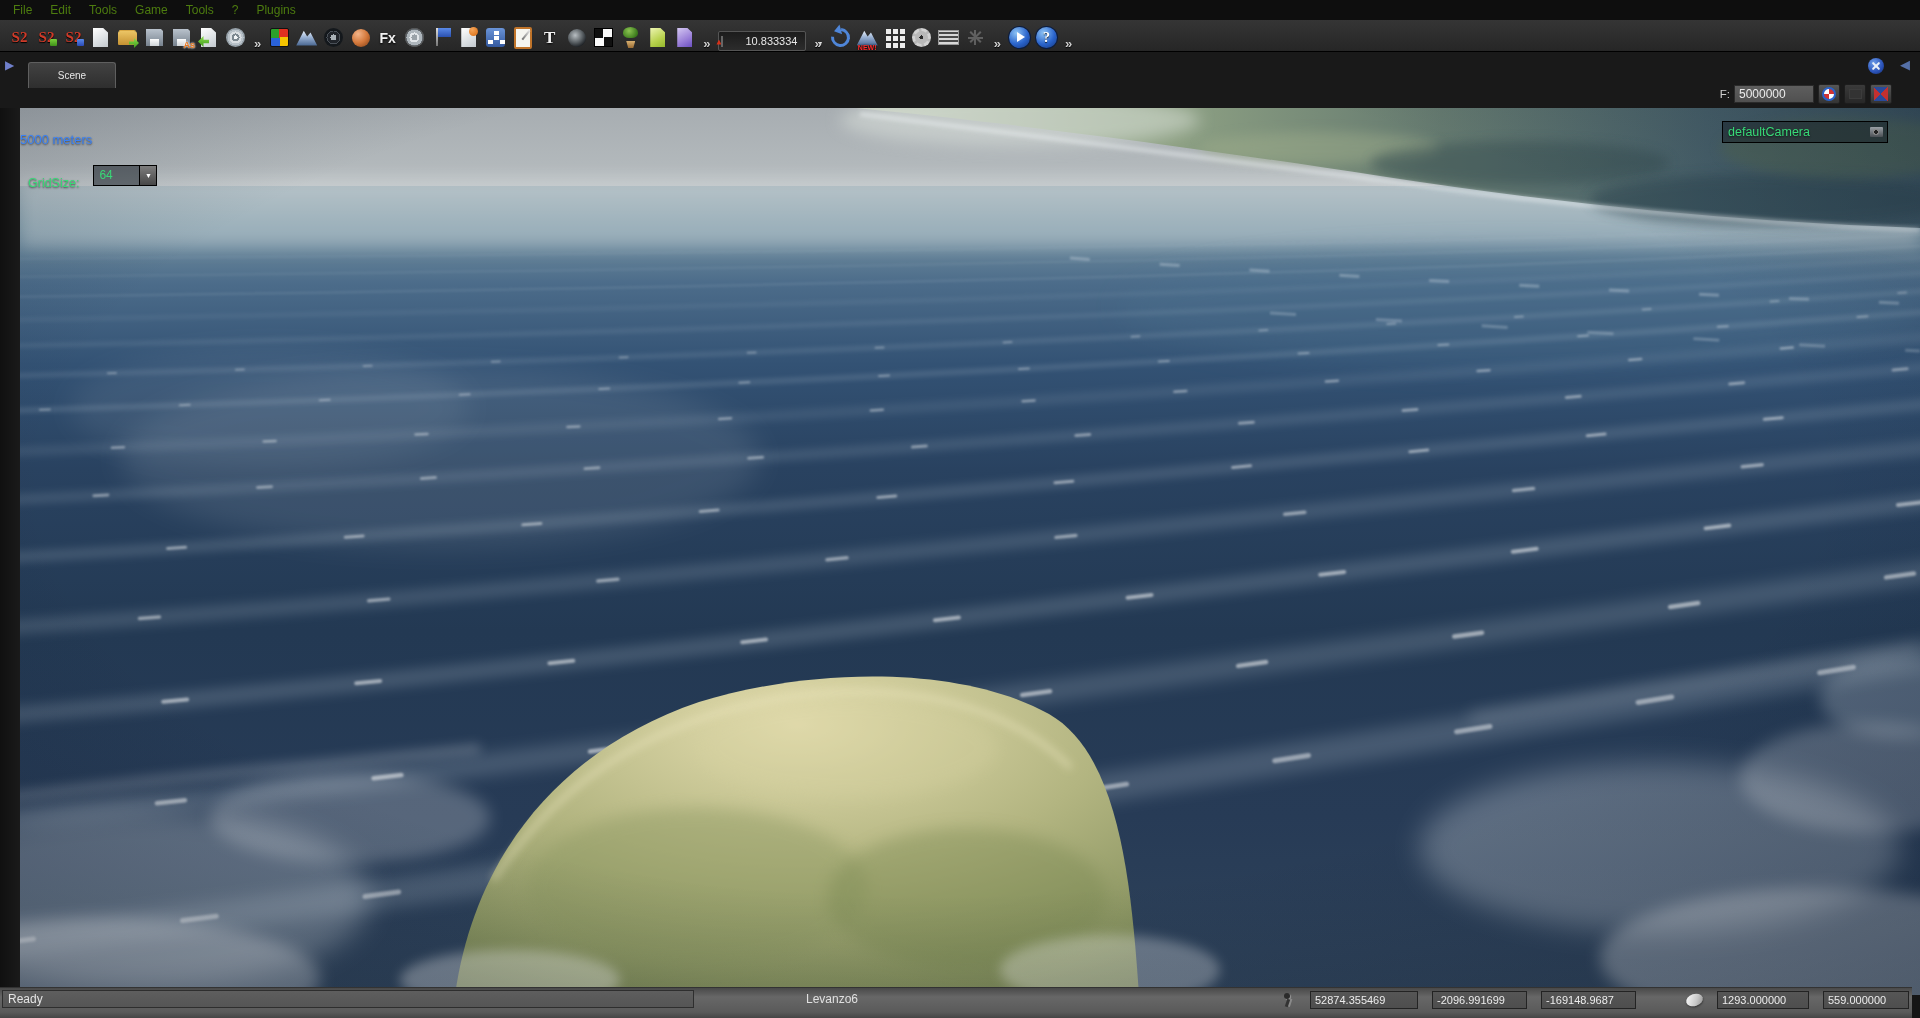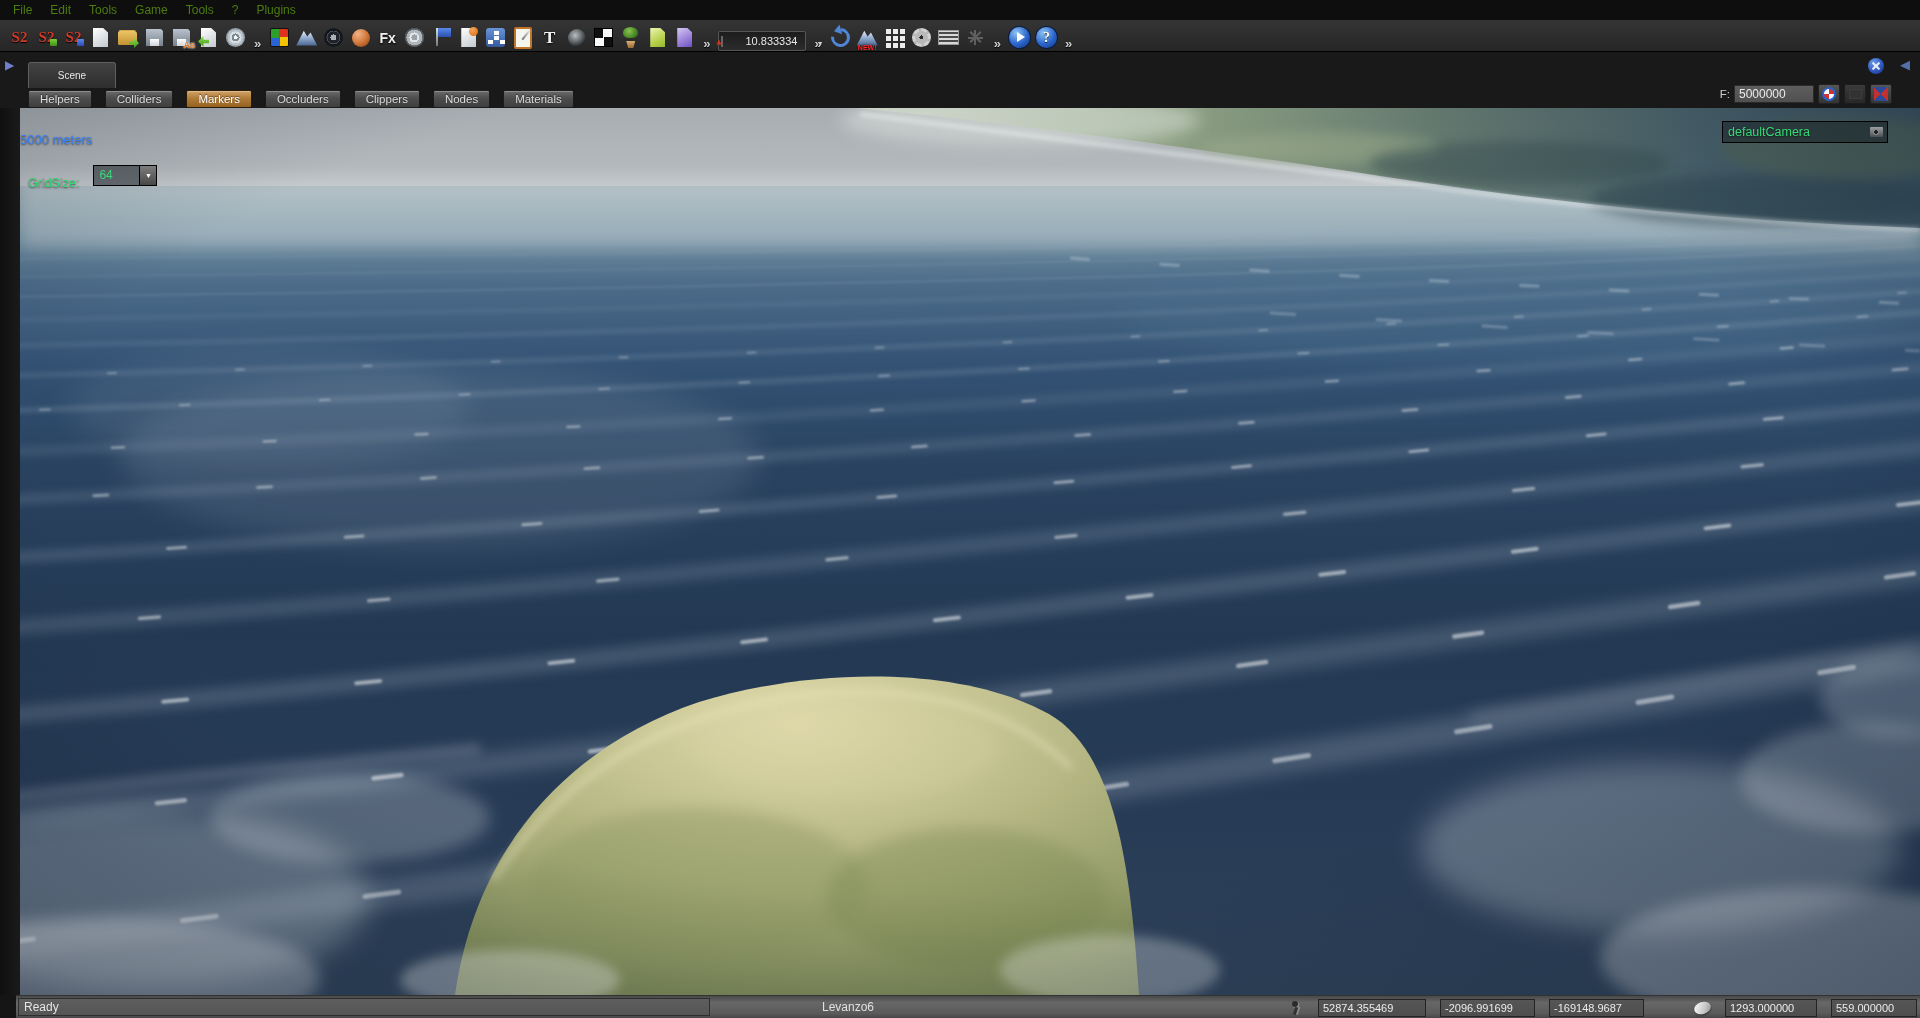--- a/index.html
+++ b/index.html
@@ -213,23 +213,23 @@
   .camera-field { position:absolute; left:1702px; top:13px; width:166px; height:22px;
      border:1px solid #000; background:rgba(16,22,28,.45); z-index:5; display:flex; align-items:center; }
   .camera-name { flex:1; color:#38d977; font-size:12.5px; padding-left:5px;
      text-shadow:0 1px 2px rgba(0,0,0,.65); }
   .cam-glyph { width:13px; height:10px; margin-right:4px; position:relative;
      background:linear-gradient(#9aa0a6,#4a4f54); border-radius:1px; }
   .cam-glyph::before { content:""; position:absolute; left:3px; top:2px; width:6px; height:6px;
      border-radius:50%; background:radial-gradient(circle,#222 0 2px,#888 2px); }
 
   
-  .statusbar { position:absolute; left:0; right:0; bottom:0; height:23px;
+  .statusbar { position:absolute; left:0; right:8px; bottom:0; height:31px;
      background:linear-gradient(#494949,#676767 30%,#5a5a5a 80%,#454545);
-     border-top:1px solid #333;margin-left:16px; }
+     border-top:1px solid #333; }
   .ready-box { position:absolute; left:2px; top:2px; width:692px; height:18px;
      border:1px solid #2e2e2e; background:linear-gradient(#5e5e5e,#555);
      color:#e4e4e4; font-size:12px; padding:1px 5px; }
   .map-name { position:absolute; left:806px; top:4px; color:#e0e0e0; font-size:12px; }
   .right-cluster { position:absolute; right:3px; top:2px; height:19px;
      display:flex; align-items:center; gap:14px; }
   .status-box { height:18px; border:1px solid #232323; background:linear-gradient(#565656,#4e4e4e);
      color:#ececec; font-size:11px; display:flex; align-items:center; padding:0 4px; overflow:hidden; }
   .w108{width:108px} .w95{width:95px} .w92{width:92px} .w86{width:86px}
   .spacer28 { width:22px; }
@@ -317,29 +317,20 @@
         <i>?</i>
       </span>
       <span class="tb-sep">»</span>
     </div>
 
   <div class="header2">
     <span class="expand-arrow"></span>
     <div class="tab">
       <span>Scene</span>
     </div>
-    <div class="catrow">
-        <span class="cat-btn">Helpers</span>
-        <span class="cat-btn">Colliders</span>
-        <span class="cat-btn active">Markers</span>
-        <span class="cat-btn">Occluders</span>
-        <span class="cat-btn">Clippers</span>
-        <span class="cat-btn">Nodes</span>
-        <span class="cat-btn">Materials</span>
-      </div>
     <div class="far-group">
       <span class="far-label">F:</span>
       <input class="far-input" readonly="" value="5000000" style="">
       <span class="fbtn fbtn-target">
           <i></i>
         </span>
       <span class="fbtn fbtn-cam disabled">
           <i></i>
         </span>
       <span class="fbtn fbtn-max">

